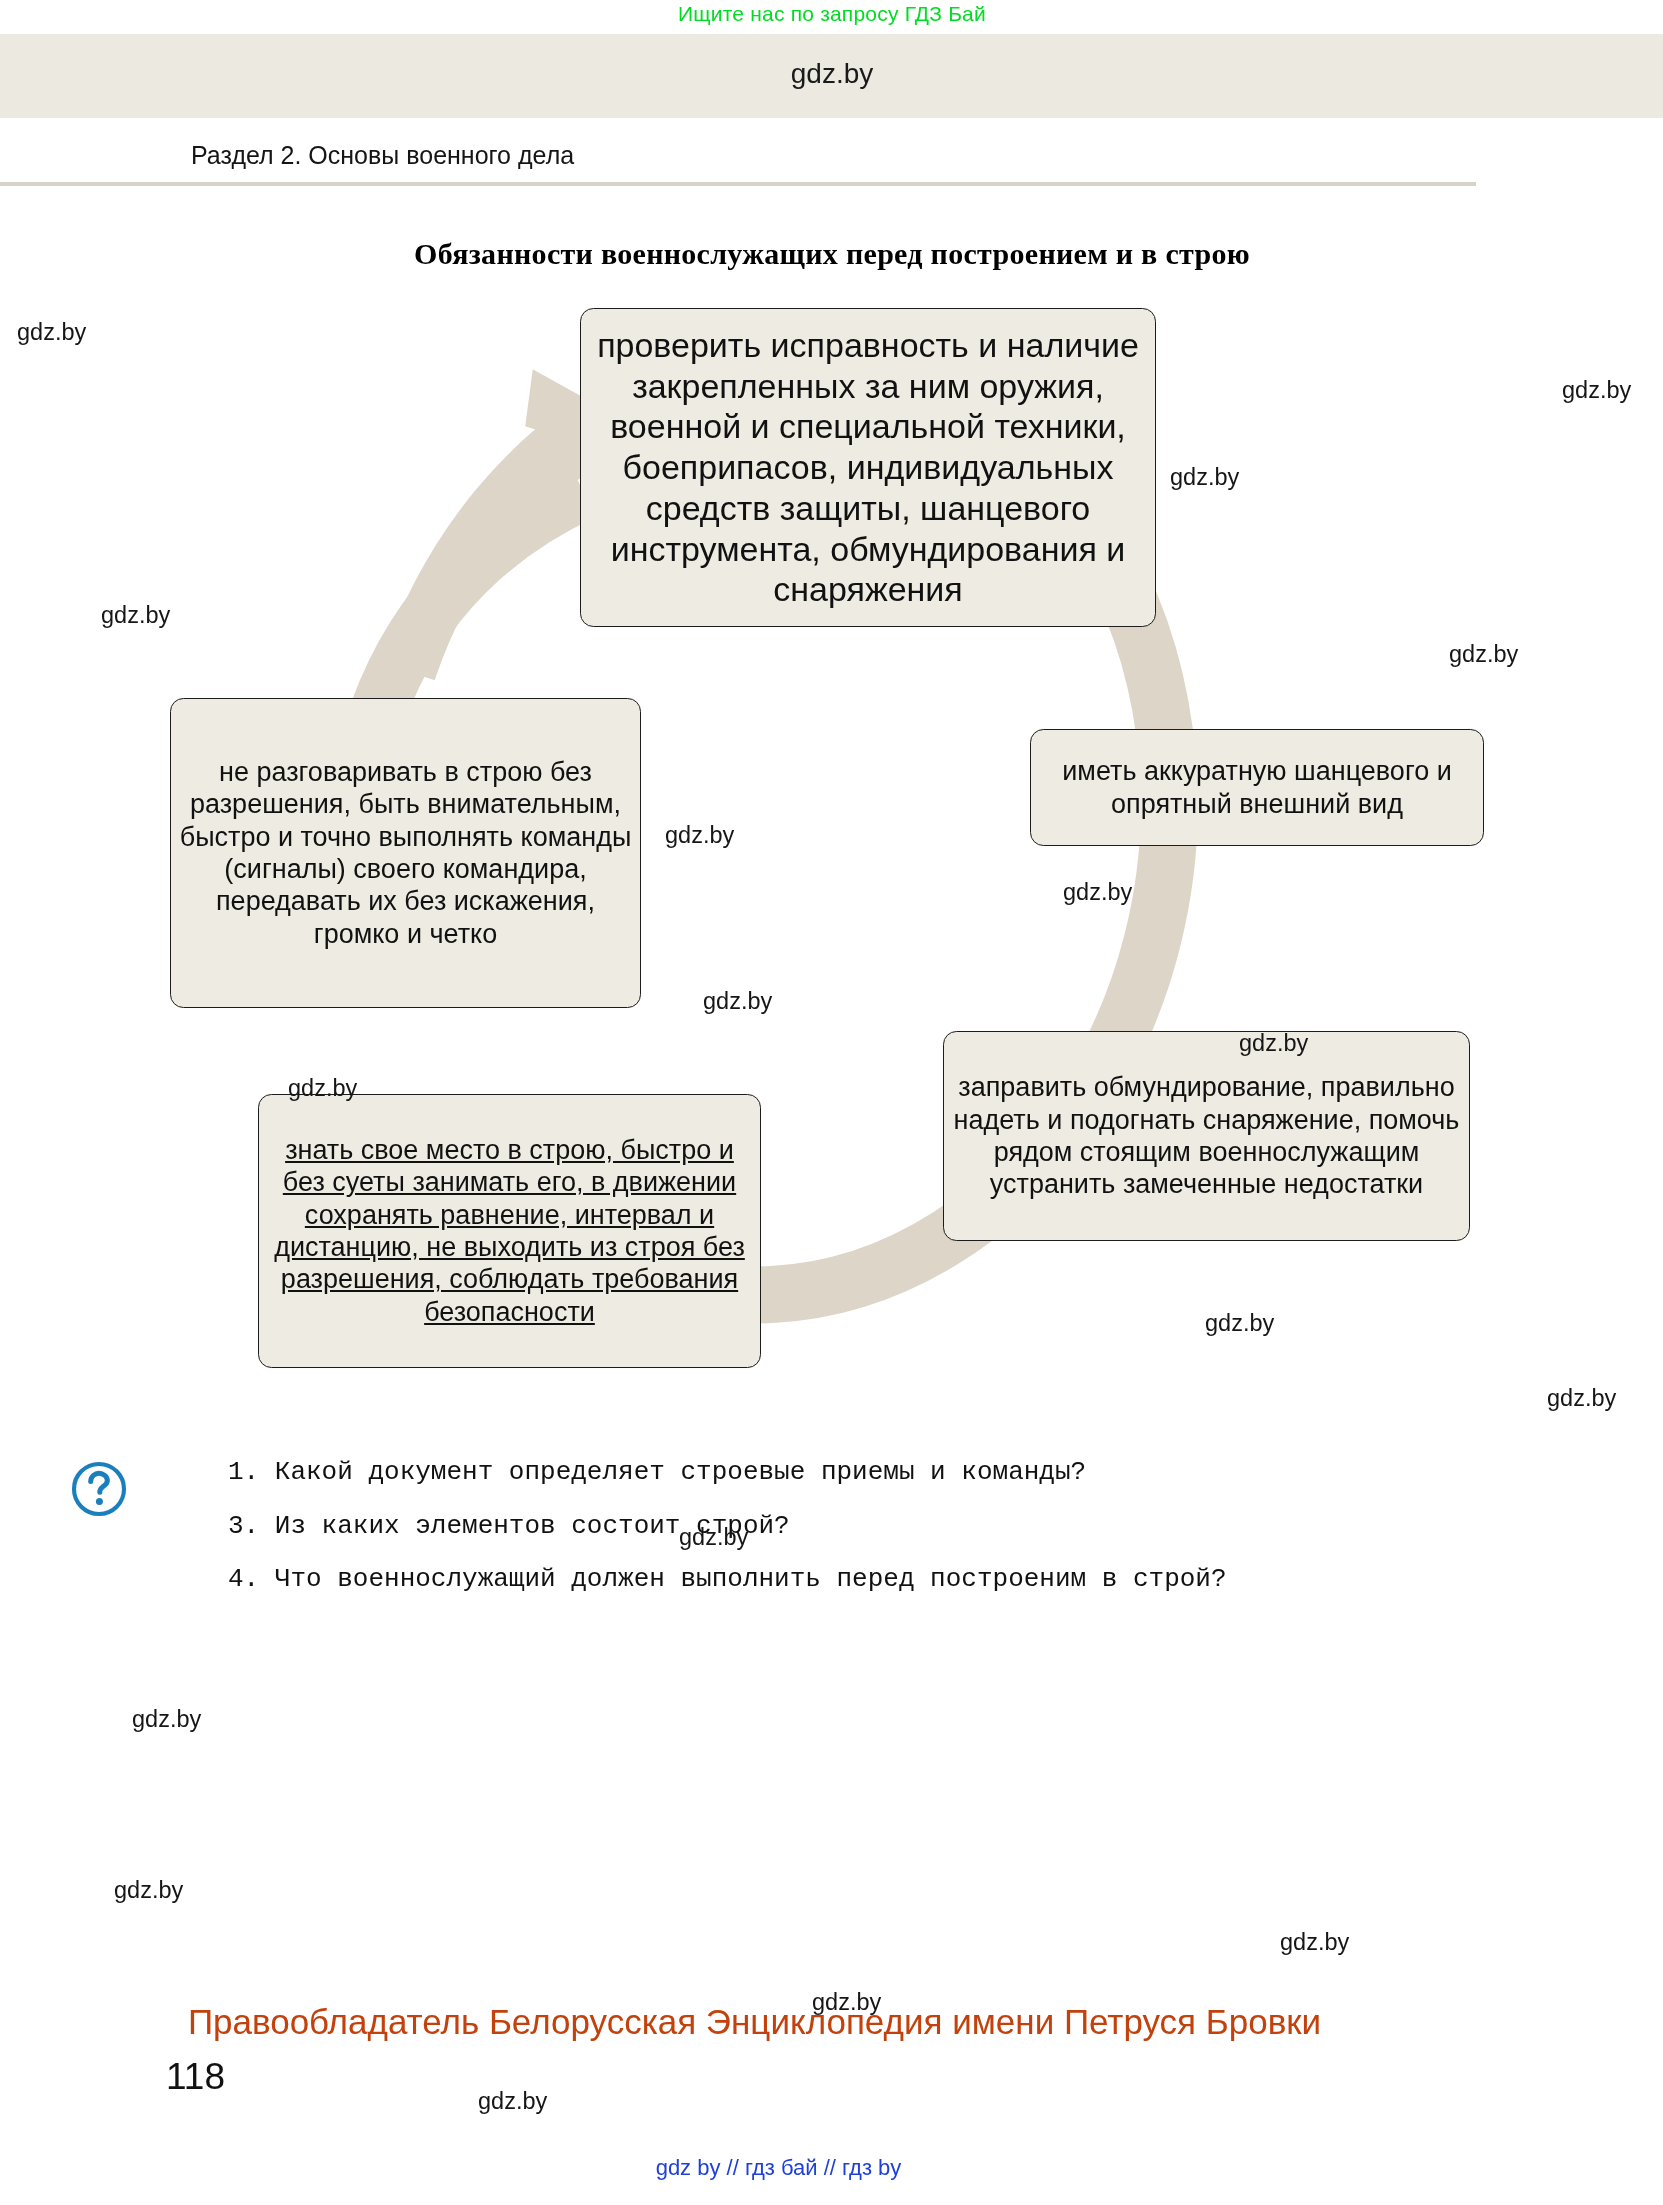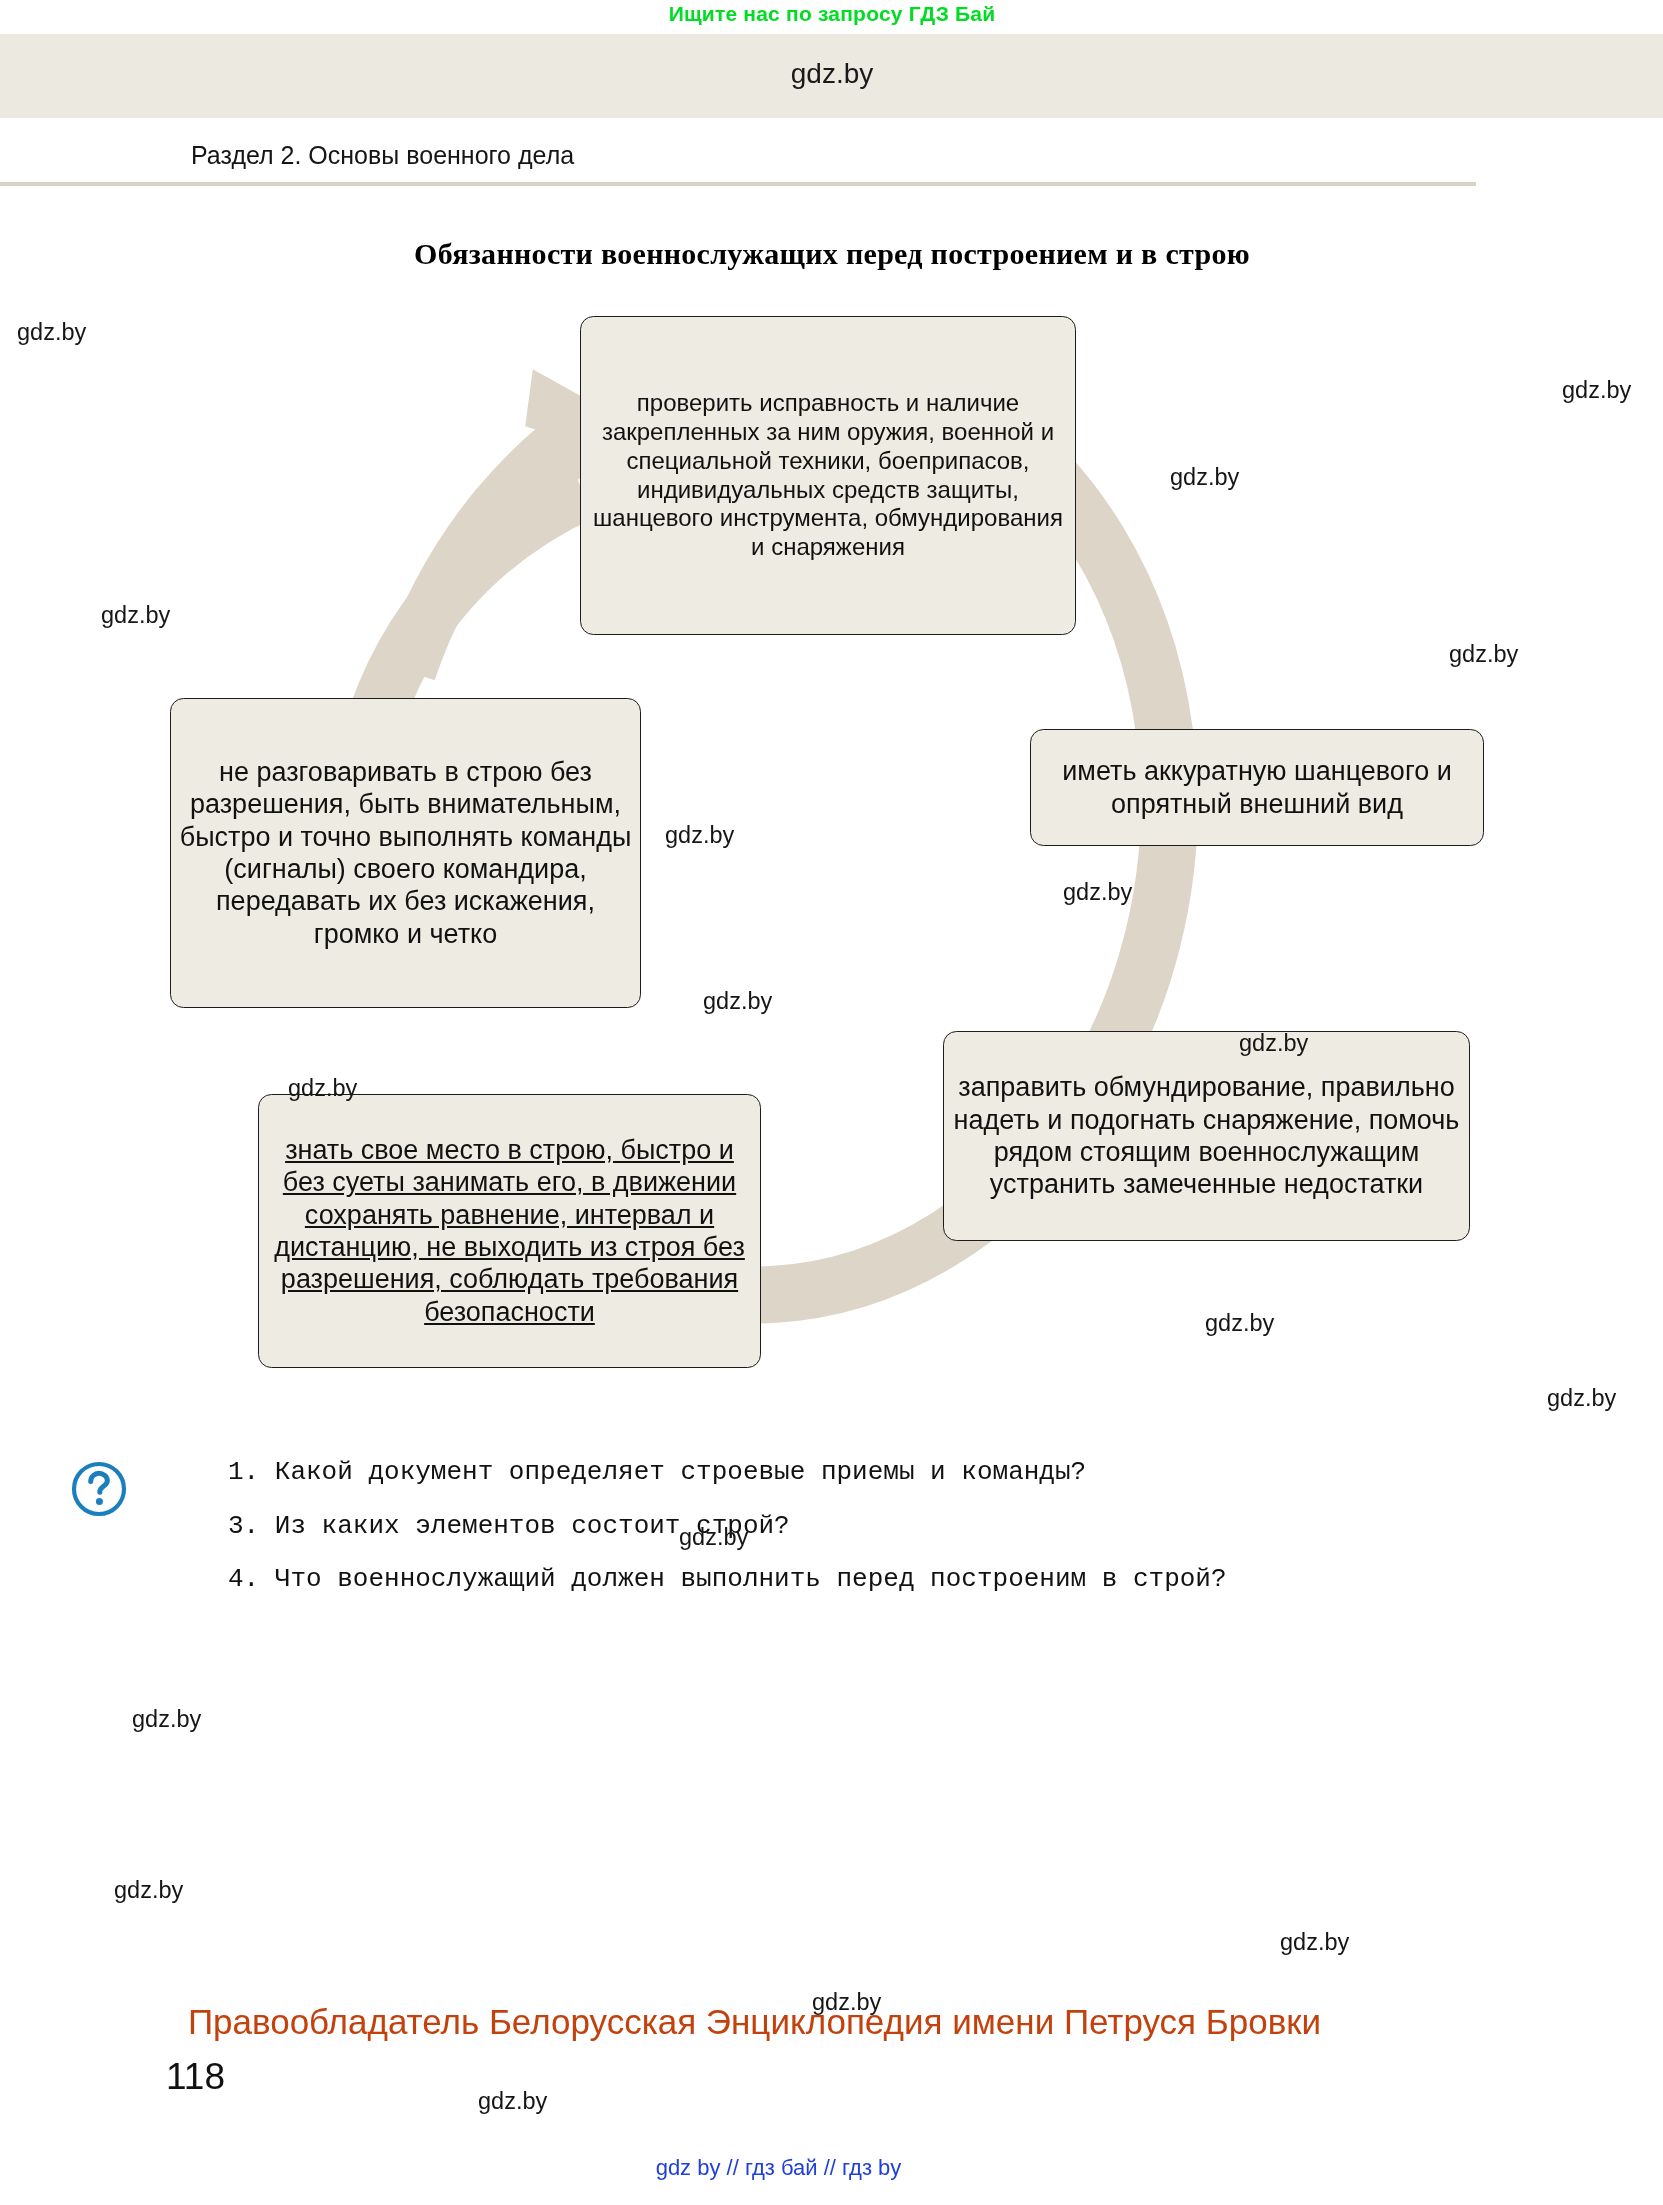--- a/index.html
+++ b/index.html
@@ -17,21 +17,21 @@
 
   
   .promo-strip {
     position: absolute;
     top: 0; left: 0;
     width: 1664px;
     height: 32px;
     text-align: center;
     color: #00dd22;
     font-size: 21px;
-    font-weight: bold;
+    font-weight: normal;
     line-height: 27px;
     letter-spacing: 0.2px;
   }
 
   
   .banner-band {
     position: absolute;
     top: 34px; left: 0;
     width: 1664px;
     height: 84px;
@@ -100,23 +100,22 @@
     text-align: center;
     line-height: 1.2;
     display: flex;
     align-items: center;
     justify-content: center;
   }
   .node span { display: block; padding: 0 8.4px; }
 
   .node-top {
     top: 308px; left: 580px;
-    width: 496px; height: 319px;
-    font-size: 24px;
-    margin-top: 8px;
+    width: 576px; height: 319px;
+    font-size: 34px;
   }
   .node-left {
     top: 698px; left: 170px;
     width: 471px; height: 310px;
     font-size: 27px;
   }
   .node-right {
     top: 729px; left: 1030px;
     width: 454px; height: 117px;
     font-size: 27px;

